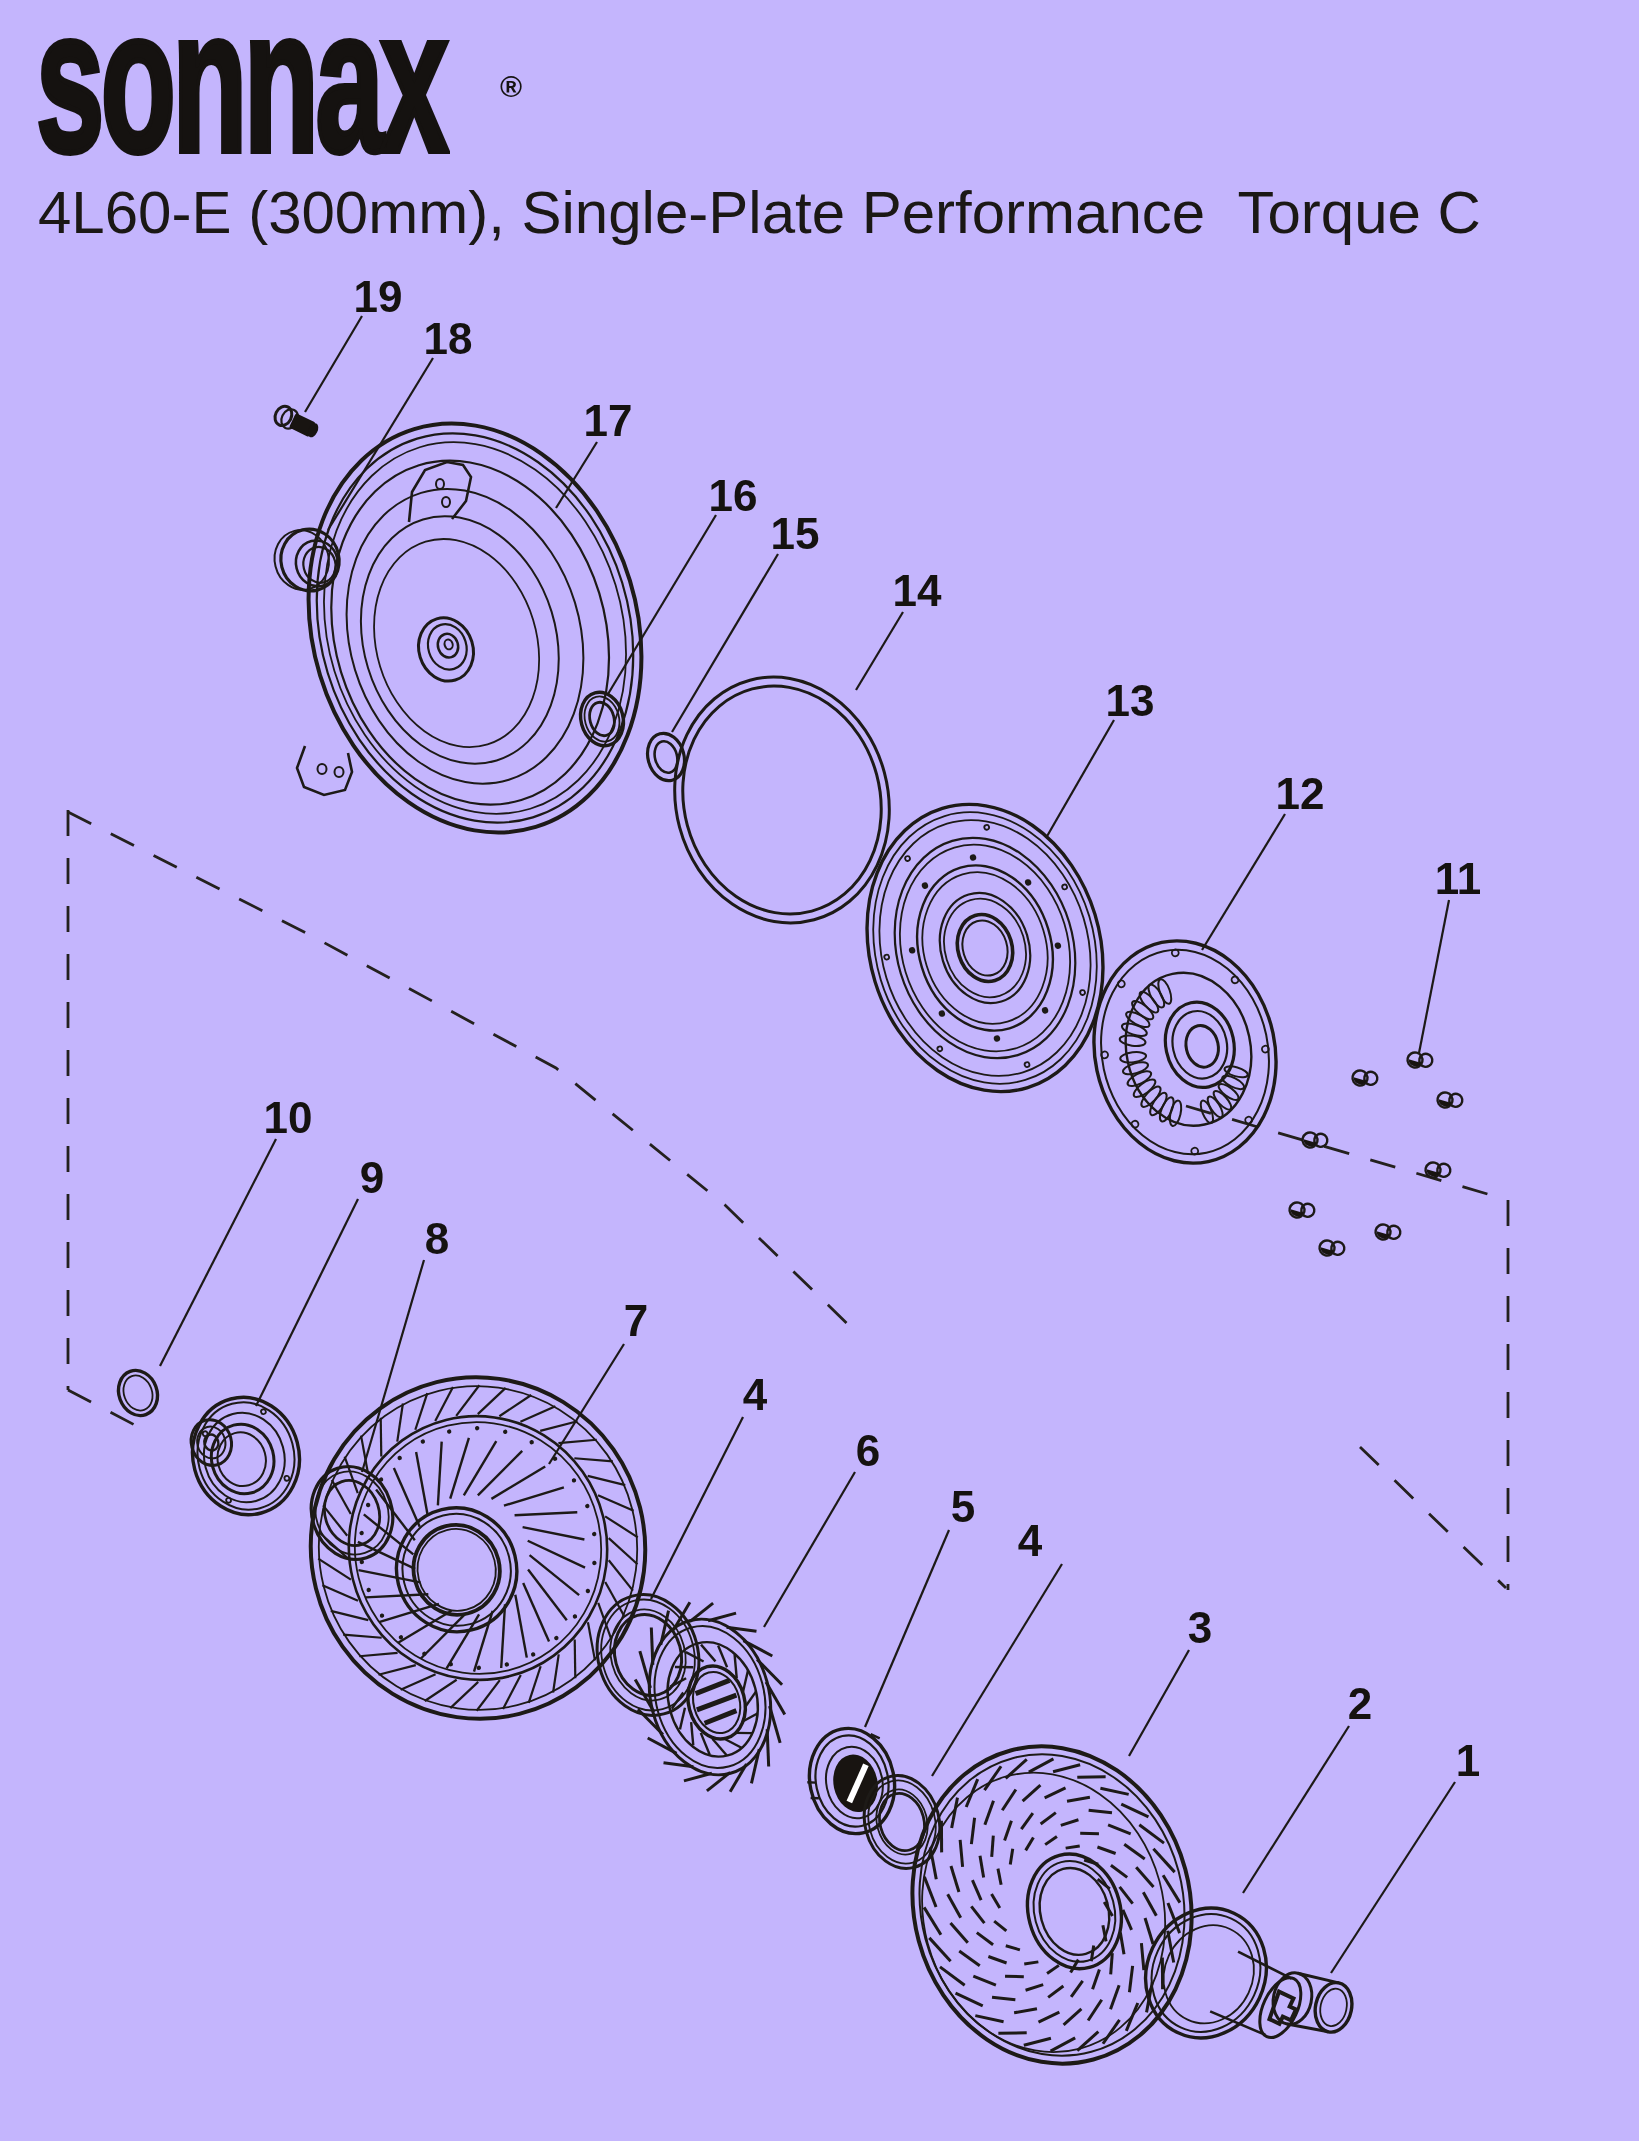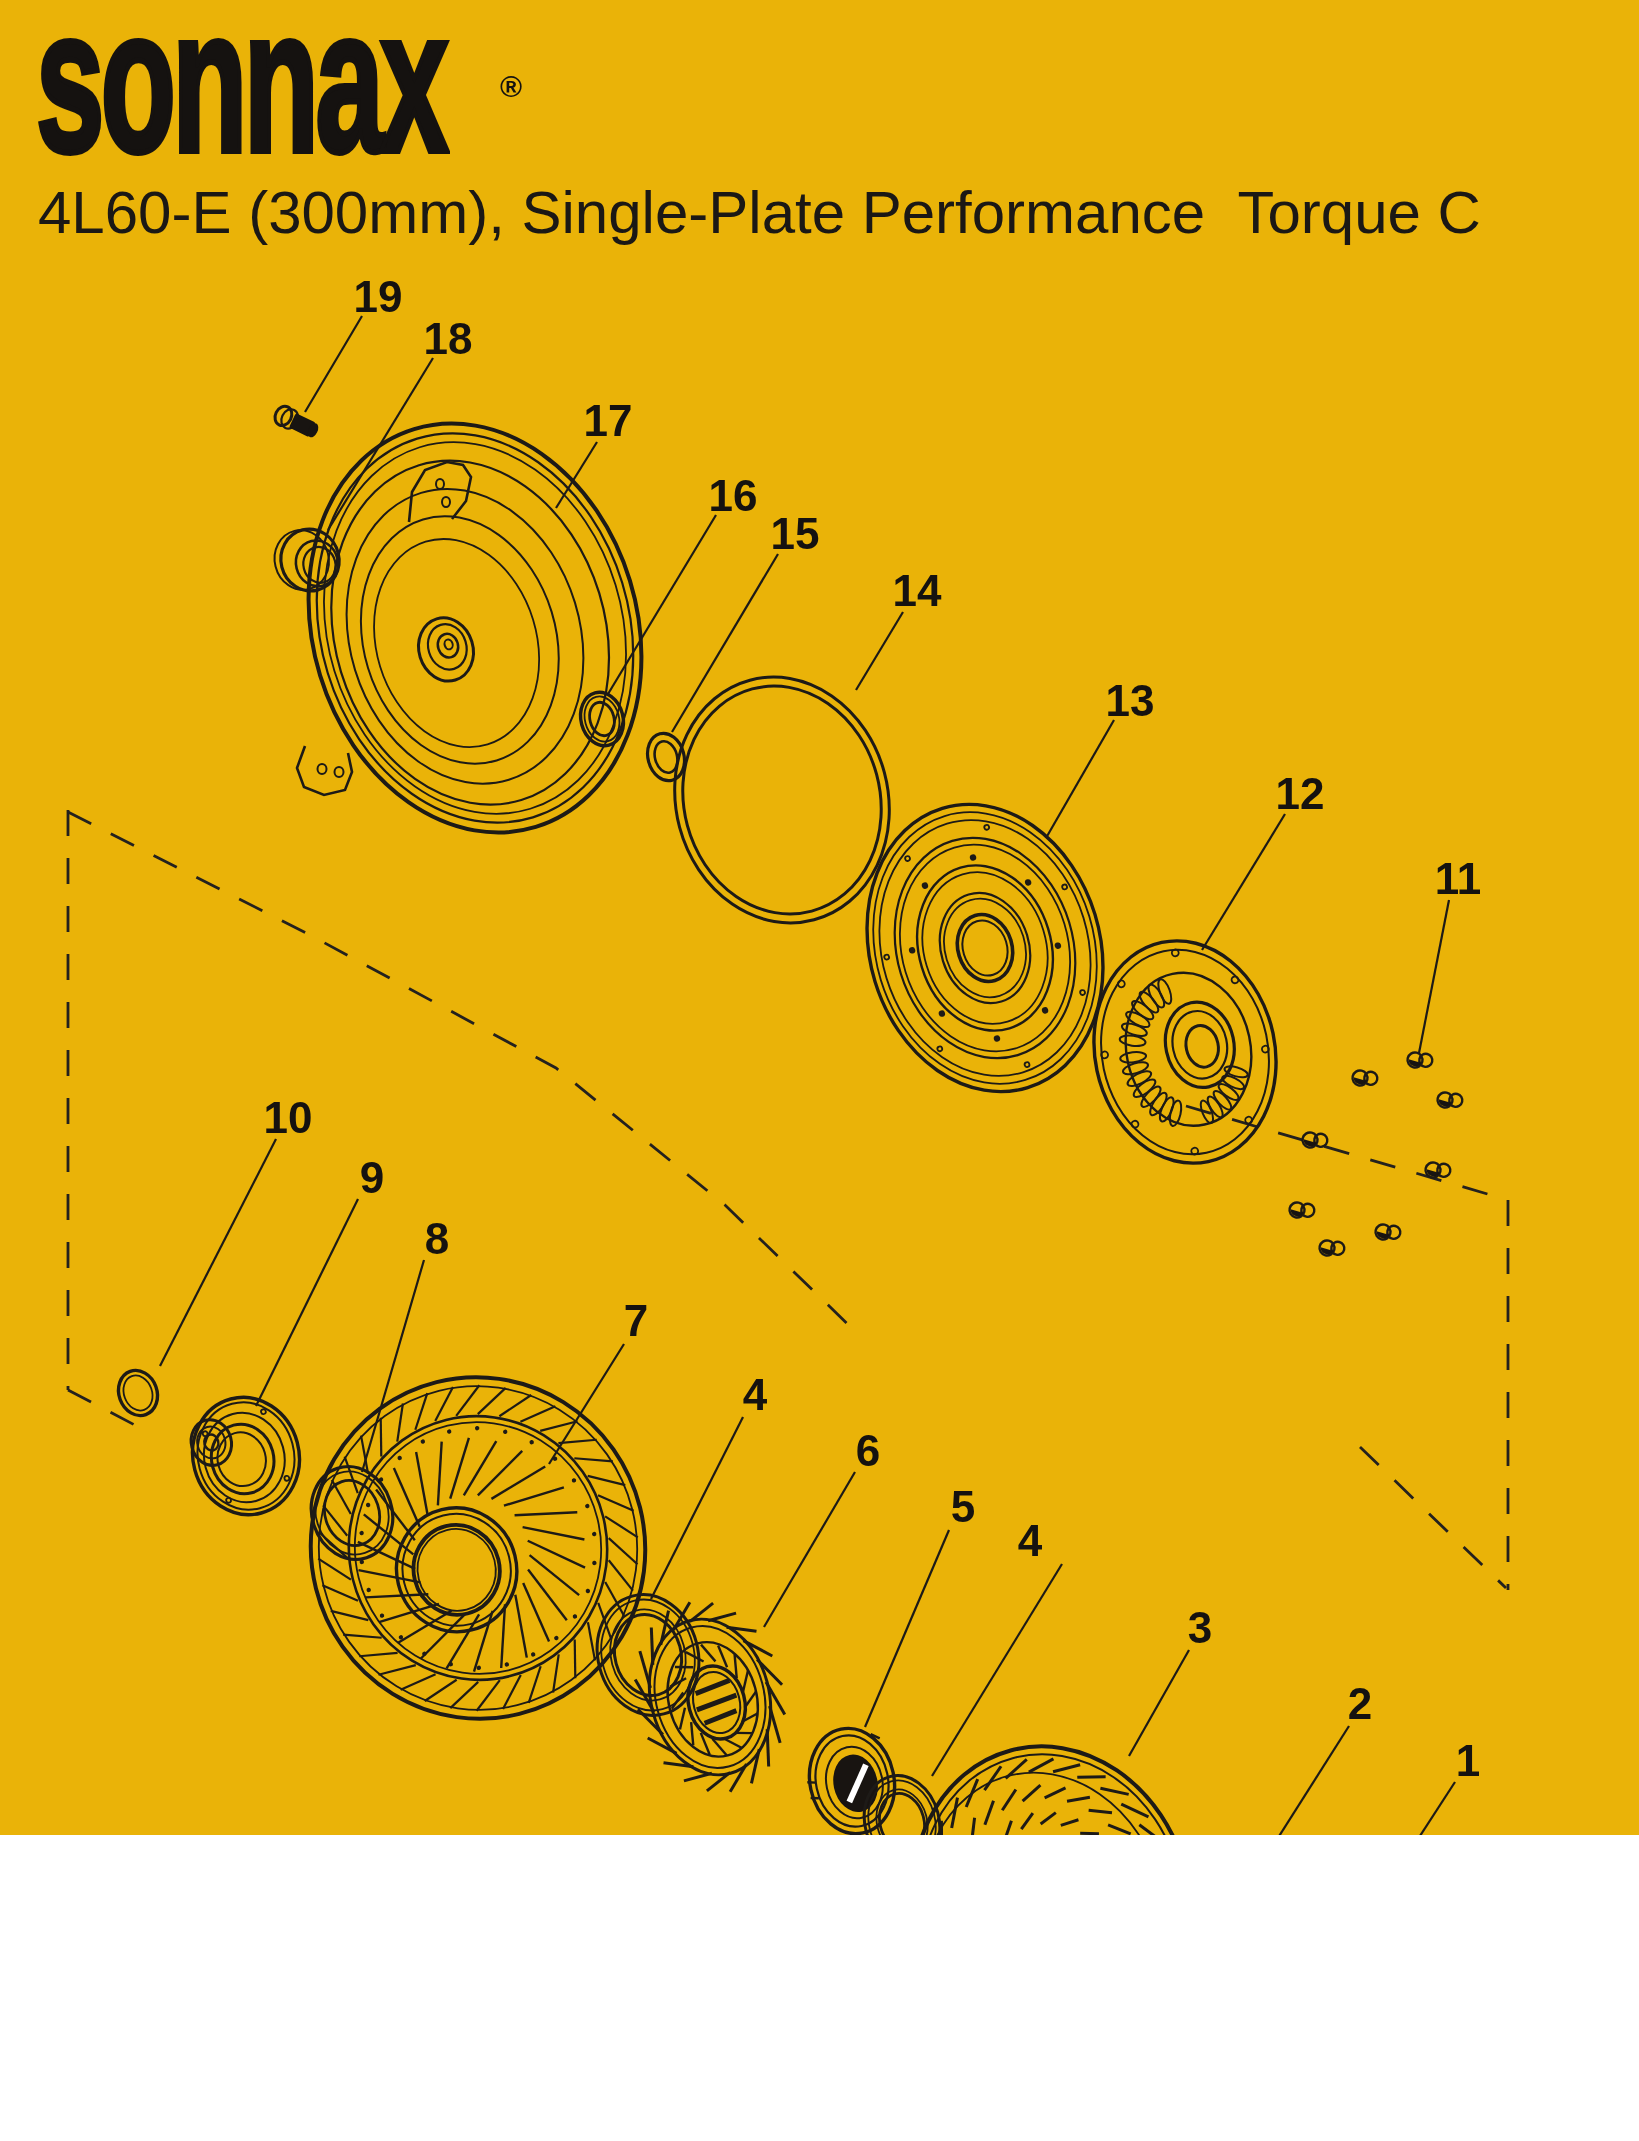--- a/index.html
+++ b/index.html
@@ -1,16 +1,16 @@
 <!DOCTYPE html>
 <html><head>
 <meta charset="utf-8">
 <style>
   html,body{margin:0;padding:0;background:#ffffff;}
-  #page{position:relative;width:1639px;height:1835px;background:#eab308;overflow:hidden;
+  #page{position:relative;width:1639px;height:2141px;background:#c4b5fd;overflow:hidden;
         font-family:"Liberation Sans", sans-serif;color:#151210;}
   #logo{position:absolute;left:36px;top:-38px;font-size:205px;font-weight:900;
         letter-spacing:-6px;color:#151210;-webkit-text-stroke:6px #151210;
         transform:scaleX(0.60);transform-origin:left top;white-space:pre;}
   #regmark{position:absolute;left:500px;top:70px;font-size:30px;font-weight:700;color:#151210;}
   #title{position:absolute;left:38px;top:178px;font-size:60px;font-weight:400;
          color:#1b1815;white-space:pre;width:1660px;overflow:hidden;}
   svg{position:absolute;left:0;top:0;}
   .ln{stroke:#1d1a17;fill:none;}
   .lead{stroke:#1d1a17;stroke-width:2.2;}

